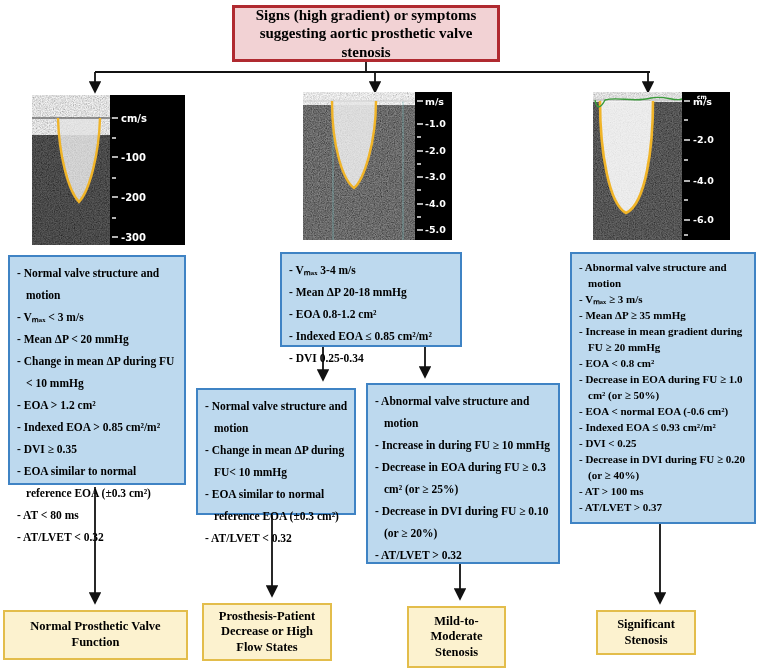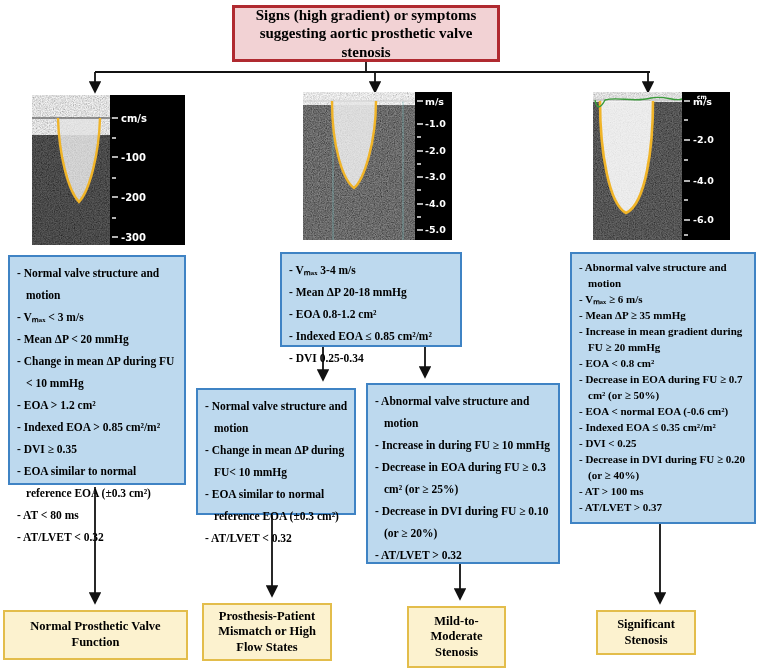--- a/index.html
+++ b/index.html
@@ -188,38 +188,38 @@
   <div class="box criteria" style="left:366px;top:383px;width:194px;height:181px">
       <div class="line">- Abnormal valve structure and motion</div>
       <div class="line">- Increase in during FU ≥ 10 mmHg</div>
       <div class="line">- Decrease in EOA during FU ≥ 0.3 cm² (or ≥ 25%)</div>
       <div class="line">- Decrease in DVI during FU ≥ 0.10 (or ≥ 20%)</div>
       <div class="line">- AT/LVET &gt; 0.32</div>
     </div>
 
   <div class="box criteria compact" style="left:570px;top:252px;width:186px;height:272px">
       <div class="line">- Abnormal valve structure and motion</div>
-      <div class="line">- Vₘₐₓ ≥ 6 m/s</div>
+      <div class="line">- Vₘₐₓ ≥ 3 m/s</div>
       <div class="line">- Mean ΔP ≥ 35 mmHg</div>
       <div class="line">- Increase in mean gradient during FU ≥ 20 mmHg</div>
       <div class="line">- EOA &lt; 0.8 cm²</div>
-      <div class="line">- Decrease in EOA during FU ≥ 0.7 cm² (or ≥ 50%)</div>
+      <div class="line">- Decrease in EOA during FU ≥ 1.0 cm² (or ≥ 50%)</div>
       <div class="line">- EOA &lt; normal EOA (-0.6 cm²)</div>
-      <div class="line">- Indexed EOA ≤ 0.35 cm²/m²</div>
+      <div class="line">- Indexed EOA ≤ 0.93 cm²/m²</div>
       <div class="line">- DVI &lt; 0.25</div>
       <div class="line">- Decrease in DVI during FU ≥ 0.20 (or ≥ 40%)</div>
       <div class="line">- AT &gt; 100 ms</div>
       <div class="line">- AT/LVET &gt; 0.37</div>
     </div>
 
   <div class="box outcome" style="left:3px;top:610px;width:185px;height:50px">
     <span>Normal Prosthetic Valve Function</span>
   </div>
   <div class="box outcome" style="left:202px;top:603px;width:130px;height:58px">
-    <span>Prosthesis-Patient Mismatch or High Flow States</span>
+    <span>Prosthesis-Patient Decrease or High Flow States</span>
   </div>
   <div class="box outcome" style="left:407px;top:606px;width:99px;height:62px">
     <span>Mild-to-Moderate Stenosis</span>
   </div>
   <div class="box outcome" style="left:596px;top:610px;width:100px;height:45px">
     <span>Significant Stenosis</span>
   </div>
 
 </div>
 

